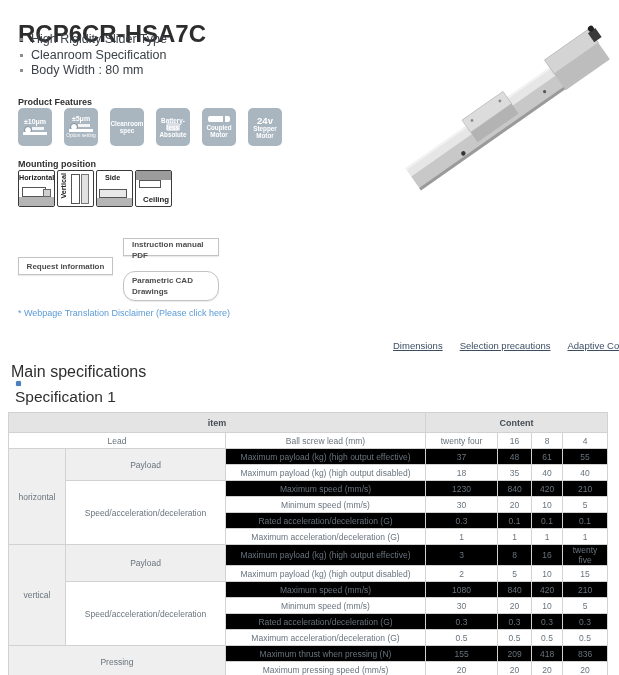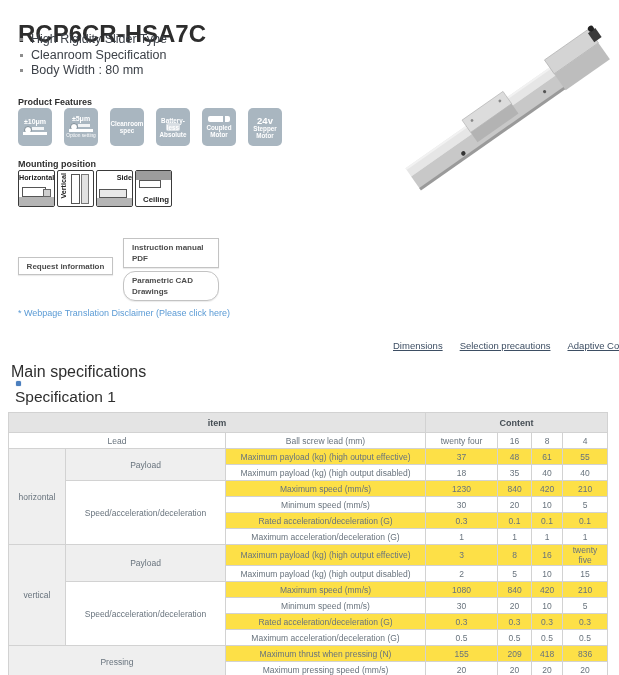--- a/index.html
+++ b/index.html
@@ -35,33 +35,33 @@
   #tile-row{position:absolute;left:18px;top:170px;display:flex;gap:2px;}
   .tile{width:35px;height:35px;border:1.5px solid #3a3a3a;border-radius:2px;background:#fff;position:relative;overflow:hidden;}
   .tile .t-label{font-size:7.2px;font-weight:bold;color:#222;}
   .tile-horizontal .t-label{position:absolute;top:2px;left:0;right:0;text-align:center;}
   .t-floor{position:absolute;left:0;right:0;bottom:0;height:9px;background:#b5b5b5;}
   .t-act{position:absolute;left:3px;bottom:9px;width:22px;height:8px;background:#fff;border:1px solid #555;}
   .t-act-end{position:absolute;right:3px;bottom:9px;width:6px;height:6px;background:#cfcfcf;border:1px solid #666;}
   .tile-vertical .t-label{position:absolute;left:1px;top:2px;writing-mode:vertical-rl;transform:rotate(180deg);font-size:7.2px;}
   .t-vbar1{position:absolute;right:13px;top:3px;width:7px;height:28px;background:#fff;border:1px solid #555;}
   .t-vbar2{position:absolute;right:4px;top:3px;width:6px;height:28px;background:#e2e2e2;border:1px solid #777;}
-  .tile-side .t-label{position:absolute;top:2px;left:8px;right:0;text-align:right;}
+  .tile-side .t-label{position:absolute;top:2px;left:8px;right:0;text-align:left;}
   .t-side-base{position:absolute;left:0;right:0;bottom:0;height:8px;background:#b5b5b5;}
   .t-side-act{position:absolute;left:2px;bottom:8px;width:26px;height:7px;background:#e8e8e8;border:1px solid #555;}
   .tile-ceiling .t-label{position:absolute;bottom:2px;right:2px;font-size:7.8px;}
   .t-ceil{position:absolute;left:0;right:0;top:0;height:9px;background:#9c9c9c;}
   .t-ceil-act{position:absolute;left:3px;top:9px;width:20px;height:6px;background:#fff;border:1px solid #555;}
 
   
   .act-btn{position:absolute;background:#fff;border:1px solid #c3c3c3;box-shadow:0 1px 1px rgba(0,0,0,.08);
            font-size:8px;font-weight:bold;color:#4d4d4d;cursor:pointer;
            font-family:"Liberation Sans","DejaVu Sans",sans-serif;text-align:left;padding:0 8px;}
   #btn-request{left:18px;top:240px;width:95px;height:18px;text-align:center;padding:0;margin-top:17px;}
-  #btn-manual{left:123px;top:238px;width:96px;height:30px;line-height:11px;}
+  #btn-manual{left:123px;top:238px;width:96px;height:18px;line-height:11px;}
   #btn-cad{left:123px;top:271px;width:96px;height:30px;line-height:11px;border-radius:12px;}
 
   #disclaimer{position:absolute;left:18px;top:308px;font-size:9px;color:#5b9bd5;text-decoration:none;cursor:pointer;}
 
   
   #product-image{position:absolute;left:402px;top:14px;}
 
   
   #nav-links{position:absolute;left:393px;top:340px;display:flex;gap:17px;}
   #nav-links a{font-size:9.5px;color:#3d4e63;text-decoration:underline;cursor:pointer;white-space:nowrap;}
@@ -70,21 +70,21 @@
   #specs-label{position:absolute;left:11px;top:363px;font-size:16px;color:#2e2e2e;}
   #spec-radio{position:absolute;left:16px;top:381px;width:5px;height:5px;background:#4b7fbe;border-radius:1.5px;box-shadow:0 0 1px #4b7fbe;cursor:pointer;}
   #spec-title{position:absolute;left:15px;top:388px;font-size:15.5px;color:#2e2e2e;}
 
   
   #spec-table{position:absolute;left:8px;top:412px;width:599px;border-collapse:collapse;table-layout:fixed;}
   #spec-table td,#spec-table th{border:1px solid #d2d2d2;font-size:8.5px;font-weight:normal;
       color:#68737d;text-align:center;padding:0 2px;height:15px;line-height:10px;overflow:hidden;}
   #spec-table th{height:19px;background:#e4e4e4;color:#454d54;font-weight:bold;font-size:9px;}
   #spec-table{border:1px solid #c4c4c4;}
-  .r-even td{background:#fde047;}
+  .r-even td{background:#000000;}
   .r-odd td{background:#fff;}
   td.grp{background:#efefef !important;}
   td.grp-w{background:#fff !important;}
 </style>
 </head>
 <body>
 
 <div id="page">
 
   <h1 id="title">RCP6CR-HSA7C</h1>

